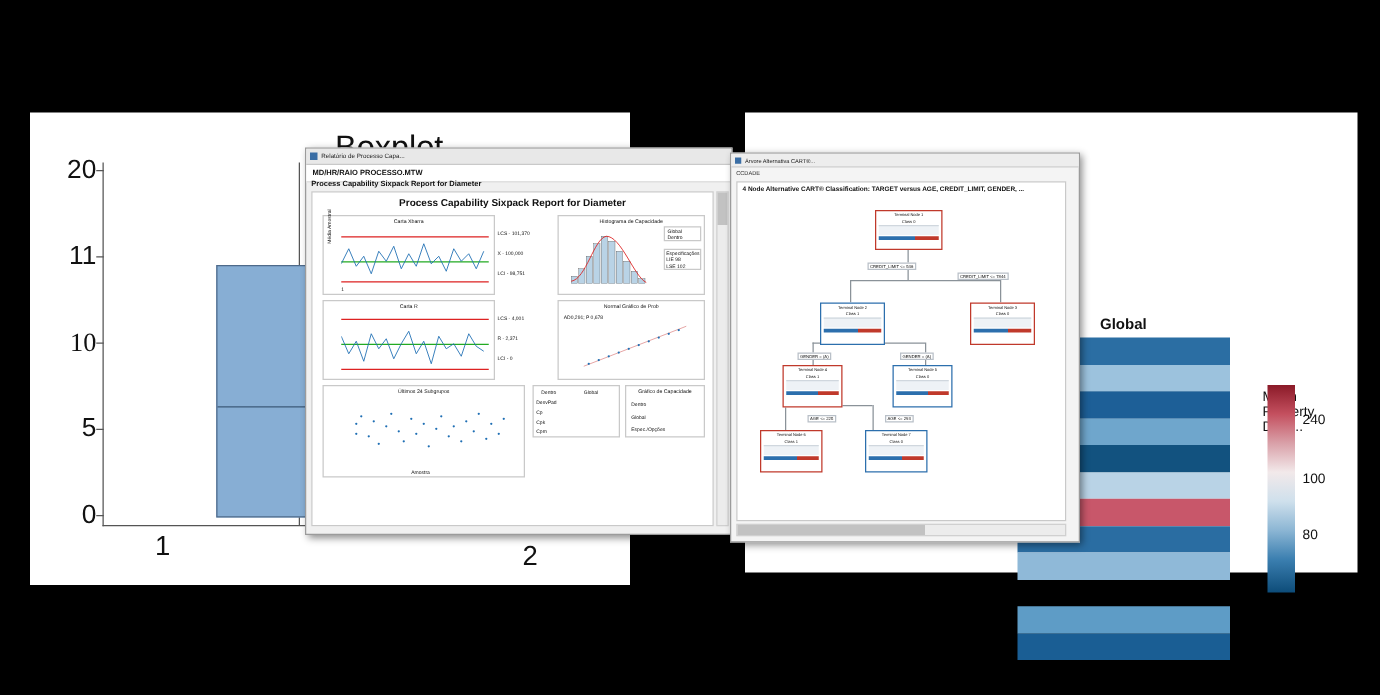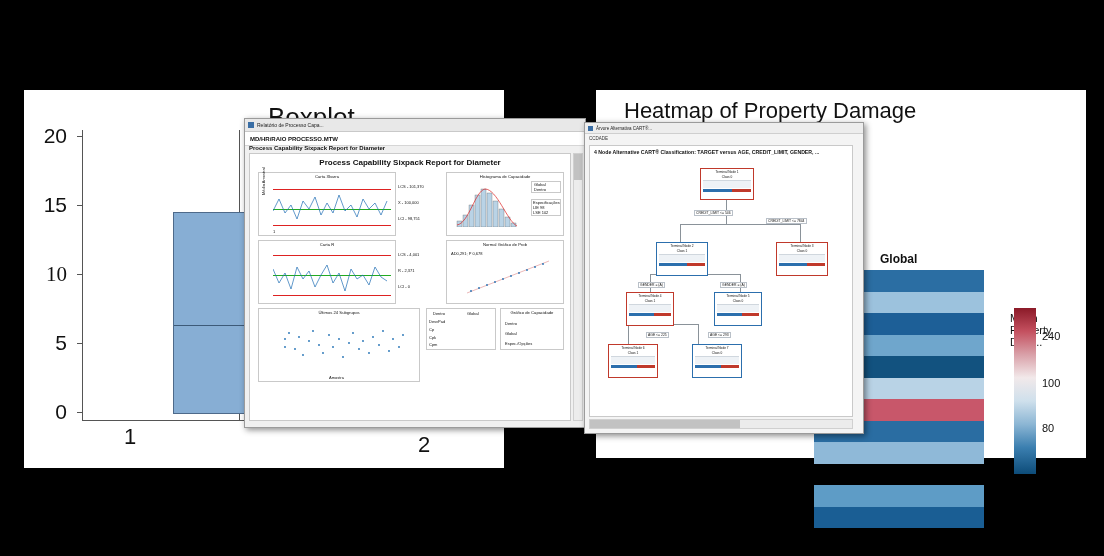--- a/index.html
+++ b/index.html
@@ -5,21 +5,21 @@
   html,body{margin:0;padding:0;background:#000;}
   body{width:1104px;height:556px;position:relative;overflow:hidden;
        font-family:"Liberation Sans",sans-serif;}
   .panel{position:absolute;background:#fff;box-shadow:0 0 0 1px #000;}
 
   
   #boxplot-panel{left:24px;top:90px;width:480px;height:378px;background:#fff;}
   #boxplot-title{position:absolute;left:244px;top:12px;font-size:26px;color:#111;}
   #boxplot-plot{position:absolute;left:58px;top:40px;width:396px;height:290px;
       border-left:1px solid #555;border-bottom:1px solid #555;}
-  .yaxis-label{position:absolute;right:100%;margin-right:16px;transform:translateY(-50%);
+  .yaxis-label{position:absolute;right:100%;margin-right:6px;transform:translateY(-50%);
       font-size:21px;color:#111;}
   .ytick{position:absolute;left:-6px;width:6px;height:1px;background:#555;}
   #box-body{position:absolute;left:90px;width:132px;background:#87aed4;border:1px solid #4e6a8a;}
   #box-median{position:absolute;left:0;right:0;height:1px;background:#3d5a78;}
   #box-whisker-line{position:absolute;width:1px;background:#555;}
   #xlabel-1{position:absolute;left:100px;top:334px;font-size:22px;color:#111;}
 
   
   #heatmap-panel{left:596px;top:90px;width:490px;height:368px;}
   #heatmap-title{position:absolute;left:28px;top:8px;font-size:22px;color:#111;white-space:nowrap;}
@@ -82,39 +82,38 @@
   #label-2{position:absolute;left:418px;top:432px;font-size:22px;color:#111;}
 </style>
 </head>
 <body>
 
 <div class="panel" id="boxplot-panel">
   <div id="boxplot-title">Boxplot</div>
   <div id="boxplot-plot">
     <div class="yaxis-label" style="top:6px;">20</div>
     <div class="ytick" style="top:6px;"></div>
-    <div class="yaxis-label" style="top:75px;">15</div>
+    <div class="yaxis-label" style="top:75px;">11</div>
     <div class="ytick" style="top:75px;"></div>
     <div class="yaxis-label" style="top:144px;font-family:Liberation Serif, serif;">10</div>
     <div class="ytick" style="top:144px;"></div>
     <div class="yaxis-label" style="top:213px;">5</div>
     <div class="ytick" style="top:213px;"></div>
     <div class="yaxis-label" style="top:282px;">0</div>
     <div class="ytick" style="top:282px;"></div>
 
     <div id="box-whisker-line" style="left:156px;top:0px;height:290px;"></div>
     <div id="box-body" style="top:82px;height:200px;">
       <div id="box-median" style="top:112px;"></div>
     </div>
   </div>
   <div id="xlabel-1">1</div>
 </div>
 
 <div class="panel" id="heatmap-panel">
-  <div id="heatmap-title">Heatmap of Property Damage</div>
   <div id="heatmap-col-label">Global</div>
   <div id="heatmap-grid">
     <div class="hm-cell" style="background:#2b6ea3"></div>
     <div class="hm-cell" style="background:#9cc2dd"></div>
     <div class="hm-cell" style="background:#1d5f97"></div>
     <div class="hm-cell" style="background:#6fa6cc"></div>
     <div class="hm-cell" style="background:#12527f"></div>
     <div class="hm-cell" style="background:#b9d3e6"></div>
     <div class="hm-cell" style="background:#c8576a"></div>
     <div class="hm-cell" style="background:#2a6da2"></div>

